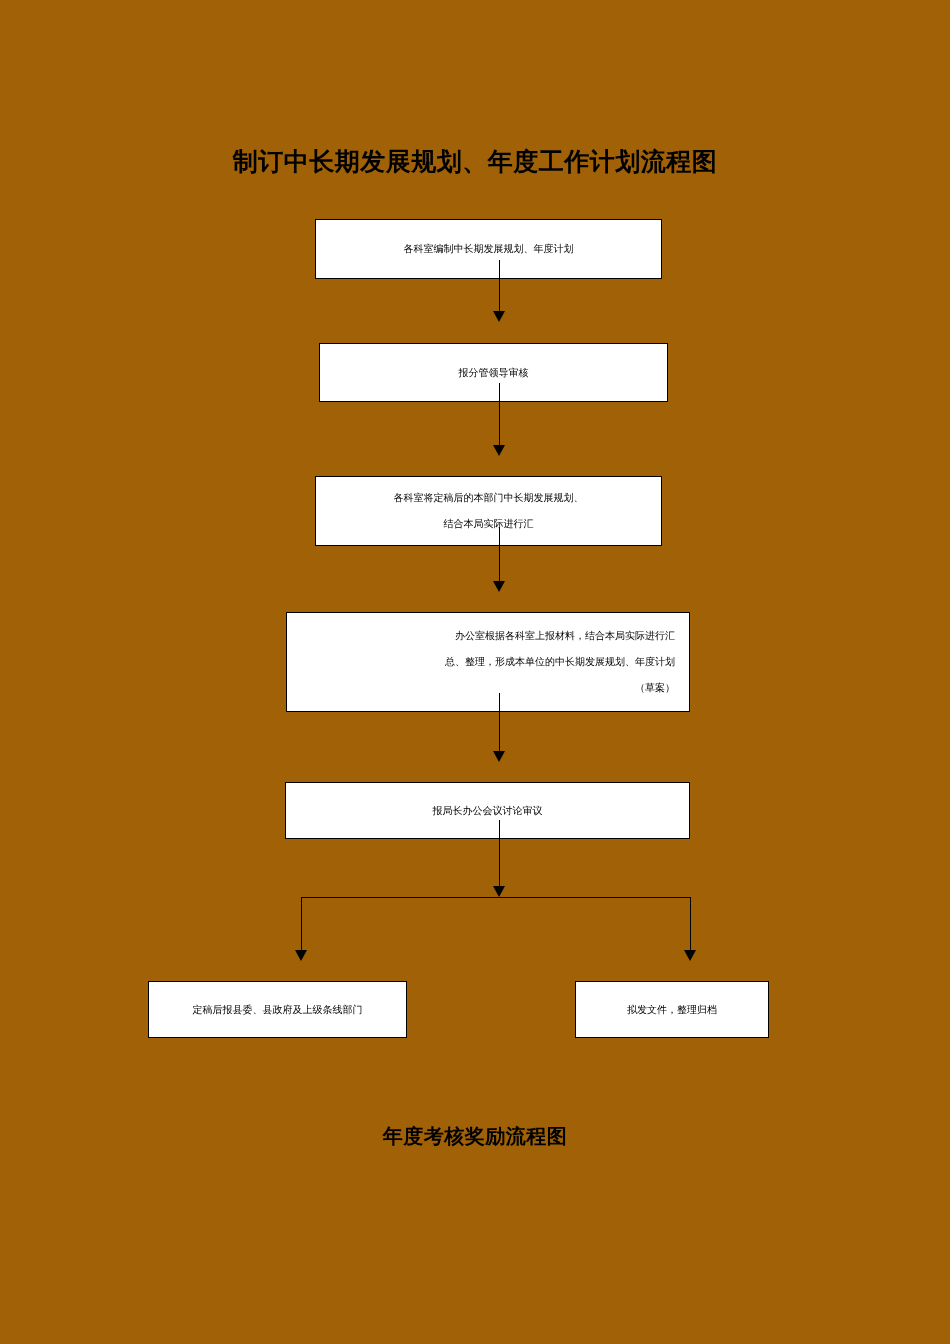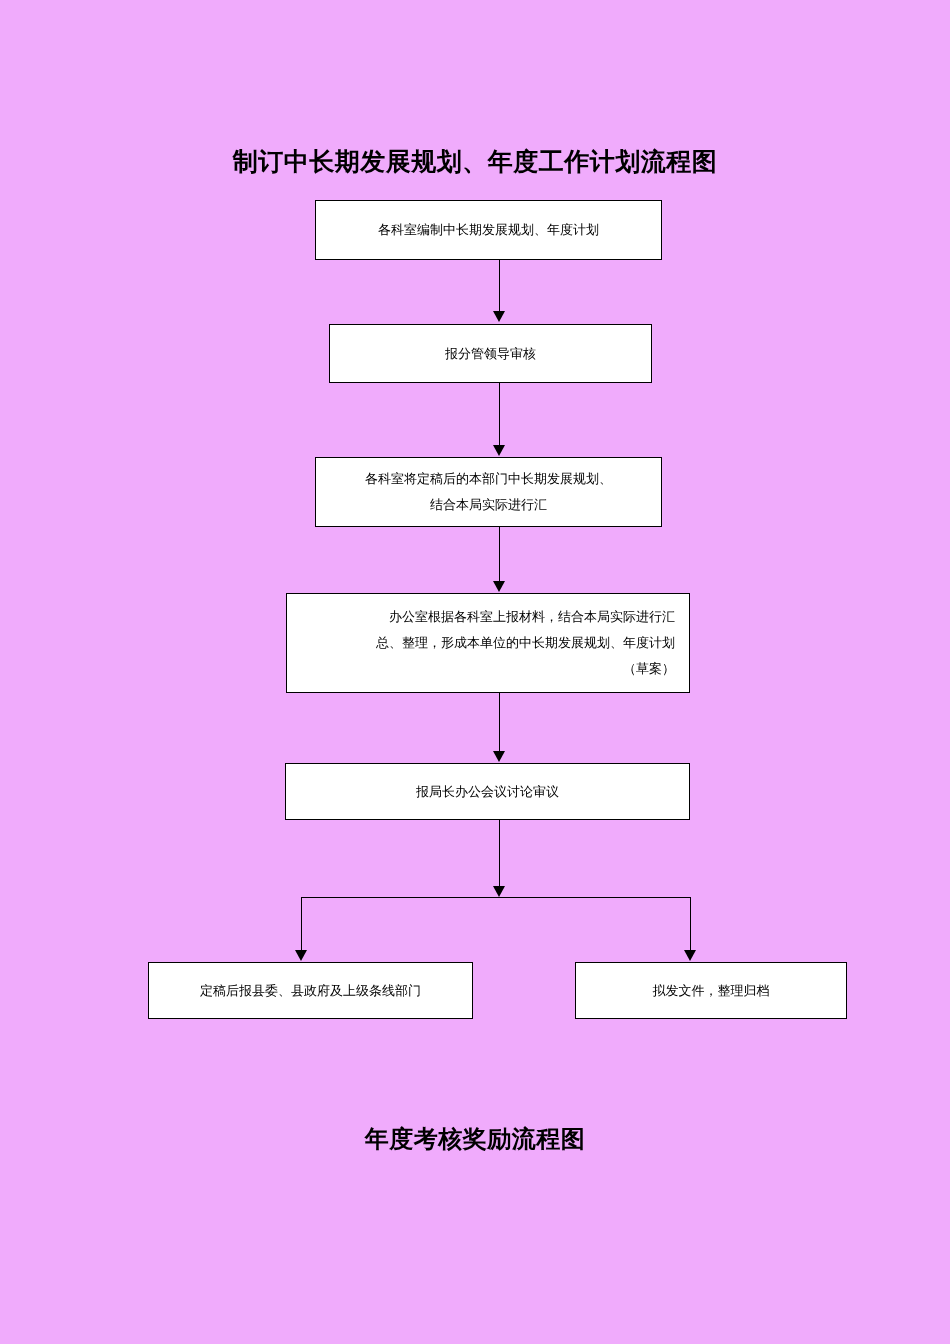--- a/index.html
+++ b/index.html
@@ -8,21 +8,21 @@
     background: #ffffff;
   }
   body {
     font-family: "DejaVu Serif", "Liberation Serif", serif;
     color: #000000;
   }
   #page {
     position: relative;
     width: 950px;
     height: 1344px;
-    background: #f0abfc;
+    background: #a16207;
     overflow: hidden;
   }
 
   
   .doc-title {
     position: absolute;
     text-align: center;
     font-weight: bold;
     color: #000;
     letter-spacing: 0.5px;
@@ -32,58 +32,59 @@
     left: 0;
     right: 0;
     top: 128px;
     font-size: 25px;
     line-height: 34px;
   }
   #title-bottom {
     left: 0;
     right: 0;
     top: 1106px;
-    font-size: 24px;
+    font-size: 20px;
     line-height: 34px;
   }
 
   
   .node {
     position: absolute;
     box-sizing: border-box;
     border: 1.6px solid #000000;
     background: #ffffff;
     display: flex;
     align-items: center;
     justify-content: center;
-    font-size: 13px;
+    font-size: 10px;
     line-height: 26px;
     color: #000;
+    margin-top: 19px;
   }
   .node .txt {
     display: block;
     width: 100%;
     padding: 0 10px;
     box-sizing: border-box;
     text-align: center;
     white-space: pre-line;
   }
   .node.align-left .txt {
     text-align: right;
     padding: 0 14px;
   }
 
   
   #node-1 { left: 315px; top: 200px;  width: 347px; height: 60px; }
-  #node-2 { left: 329px; top: 324px;  width: 323px; height: 59px; }
+  #node-2 { left: 319px; top: 324px;  width: 349px; height: 59px; }
   #node-3 { left: 315px; top: 457px;  width: 347px; height: 70px; }
   #node-4 { left: 286px; top: 593px;  width: 404px; height: 100px; }
   #node-5 { left: 285px; top: 763px;  width: 405px; height: 57px; }
-  #node-6 { left: 148px; top: 962px;  width: 325px; height: 57px; }
-  #node-7 { left: 575px; top: 962px;  width: 272px; height: 57px; }
+  #node-6 { left: 148px; top: 962px;  width: 259px; height: 57px; }
+  #node-7 { left: 575px; top: 962px;  width: 194px; height: 57px; }
 
   
   .conn {
     position: absolute;
   }
   .vline {
     position: absolute;
     width: 0;
     border-left: 1.6px solid #000000;
   }

